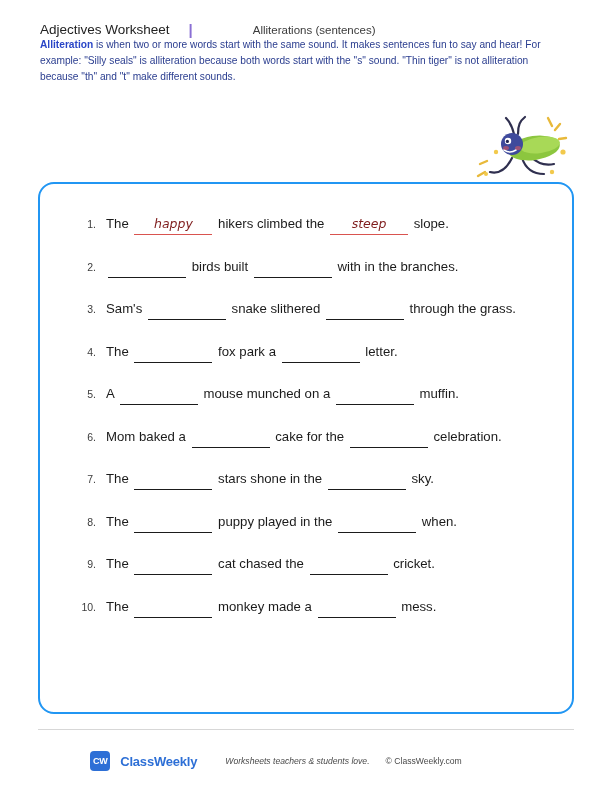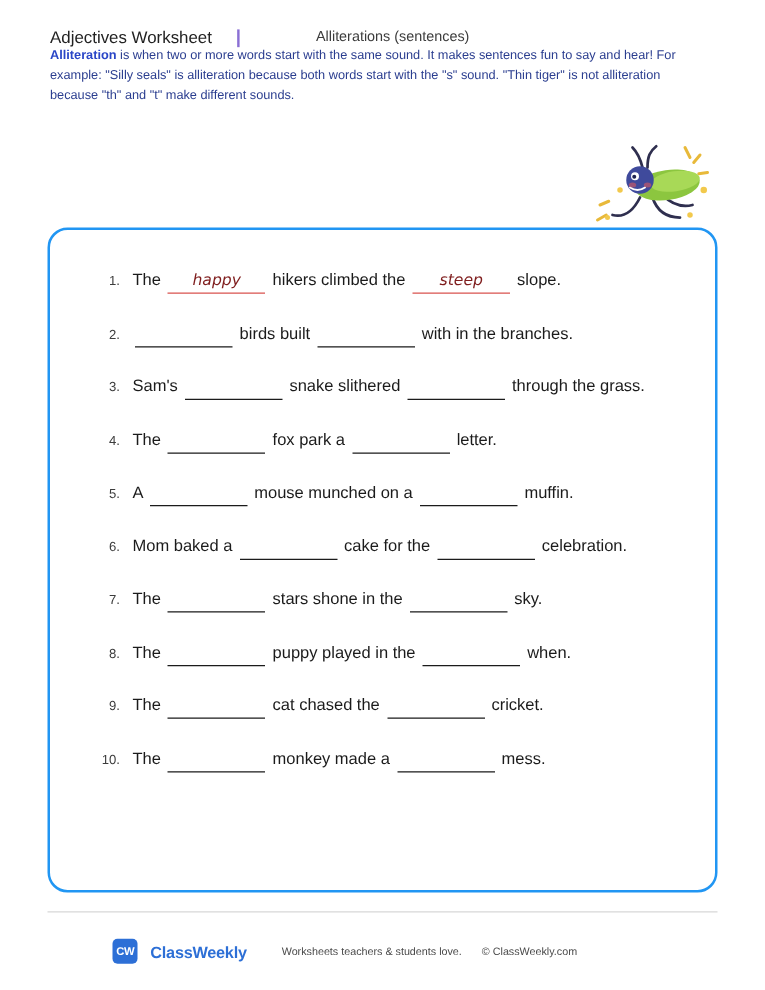--- a/index.html
+++ b/index.html
@@ -167,20 +167,21 @@
   .brand {
     font-size: 13px;
     font-weight: bold;
     color: #2d6fd6;
     letter-spacing: -0.2px;
     text-align: center;
   }
   .footer-tag {
     font-size: 8.6px;
     color: #4a4a4a;
+    font-style: italic;
     margin-left: 18px;
   }
   .footer-copy {
     font-size: 8.6px;
     color: #4a4a4a;
     margin-left: 6px;
   }
 </style>
 </head>
 <body>

